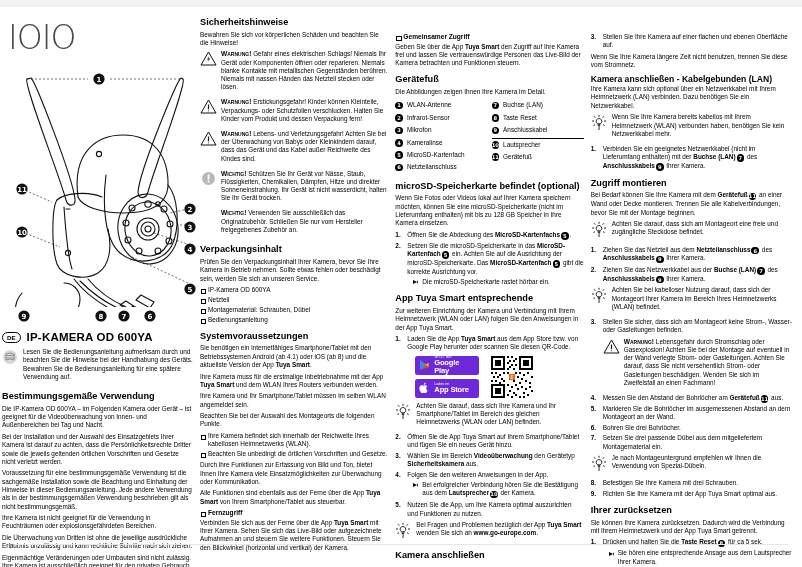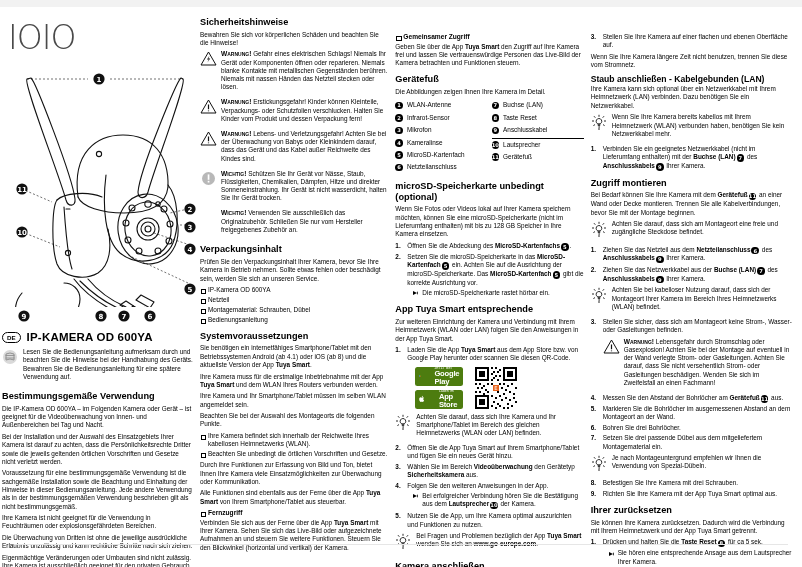--- a/index.html
+++ b/index.html
@@ -71,22 +71,22 @@
   .ovrow{display:flex;align-items:center;gap:4px;font-size:6.4px;line-height:12.4px;height:12.4px;}
   .num{display:inline-flex;align-items:center;justify-content:center;
        width:7.6px;height:7.6px;border-radius:50%;background:#000;color:#fff;
        font-size:5.2px;font-weight:bold;flex:0 0 auto;font-family:"DejaVu Sans",sans-serif;}
   .num.inl{display:inline-flex;vertical-align:-1px;margin:0 1px;}
   .ovline{border:0;border-top:.7px solid #000;margin:1px 0 0 0;}
 
   
   .stores{display:flex;gap:12px;align-items:flex-start;margin:4px 0 4px 20px;}
   .badges{display:flex;flex-direction:column;gap:4px;}
-  .badge{width:48px;height:19px;background:#4d7c0f;border-radius:2.5px;color:#fff;
-         display:flex;align-items:center;gap:13px;padding:0 4px;box-sizing:border-box;}
+  .badge{width:64px;height:19px;background:#6d28d9;border-radius:2.5px;color:#fff;
+         display:flex;align-items:center;gap:4px;padding:0 4px;box-sizing:border-box;}
   .badge .bt{display:flex;flex-direction:column;line-height:1;}
   .badge .s1{font-size:3.4px;letter-spacing:.1px;}
   .badge .s2{font-size:7.6px;font-weight:bold;letter-spacing:-.2px;}
   .qr{width:42px;height:42px;}
   .footrule{position:absolute;left:14px;right:14px;bottom:22px;border-top:1px solid #e6e6e6;}
 </style>
 </head>
 <body>
 
 <div class="topband"></div>
@@ -344,21 +344,21 @@
               <span class="num">10</span>
               <span>Lautsprecher</span>
             </div>
         <div class="ovrow">
               <span class="num">11</span>
               <span>Gerätefuß</span>
             </div>
       </div>
     </div>
 
-    <h2>microSD-Speicherkarte unbedingt (optional)</h2>
+    <h2>microSD-Speicherkarte befindet (optional)</h2>
     <p>Wenn Sie Fotos oder Videos lokal auf Ihrer Kamera speichern möchten, können Sie eine microSD-Speicherkarte (nicht im Lieferumfang enthalten) mit bis zu 128 GB Speicher in Ihre Kamera einsetzen.</p>
     <ol>
       <li><span>Öffnen Sie die Abdeckung des </span><b>MicroSD-Kartenfachs</b><span class="num inl">5</span><span>.</span></li>
       <li><span>Setzen Sie die microSD-Speicherkarte in das </span><b>MicroSD-Kartenfach</b><span class="num inl">5</span><span> ein. Achten Sie auf die Ausrichtung der microSD-Speicherkarte. Das </span><b>MicroSD-Kartenfach</b><span class="num inl">5</span><span> gibt die korrekte Ausrichtung vor.</span>
         <ul style="margin-top:2px">
               <li class="arrow">Die microSD-Speicherkarte rastet hörbar ein.</li>
             </ul>
       </li>
     </ol>
 
@@ -507,21 +507,21 @@
     <h2>Kamera anschließen</h2>
 
   </div>
 
   <div class="col c4">
     <ol start="3" style="counter-reset:n 2;margin-top:20px">
       <li>Stellen Sie Ihre Kamera auf einer flachen und ebenen Oberfläche auf.</li>
     </ol>
     <p>Wenn Sie Ihre Kamera längere Zeit nicht benutzen, trennen Sie diese vom Stromnetz.</p>
 
-    <h3>Staub anschließen - Kabelgebunden (LAN)</h3>
+    <h3>Kamera anschließen - Kabelgebunden (LAN)</h3>
     <p>Ihre Kamera kann sich optional über ein Netzwerkkabel mit Ihrem Heimnetzwerk (LAN) verbinden. Dazu benötigen Sie ein Netzwerkkabel.</p>
 
     <div class="irow">
       <span class="icn">
         <svg width="16" height="17" viewBox="0 0 16 17">
               <g stroke="#111" stroke-width=".9" fill="none">
                 <path d="M8 4.5 a2.8 2.8 0 1 1 -.1 0"></path>
                 <path d="M6.6 10.2h2.8 M6.8 11.6h2.4 M7.4 13h1.6"></path>
                 <path d="M8 .8v2 M3 2.2l1.3 1.5 M13 2.2l-1.3 1.5 M1 7h2 M13 7h2 M2.4 11.6l1.6-1 M13.6 11.6l-1.6-1"></path>
                 <path d="M8 13.8v2.2"></path>

